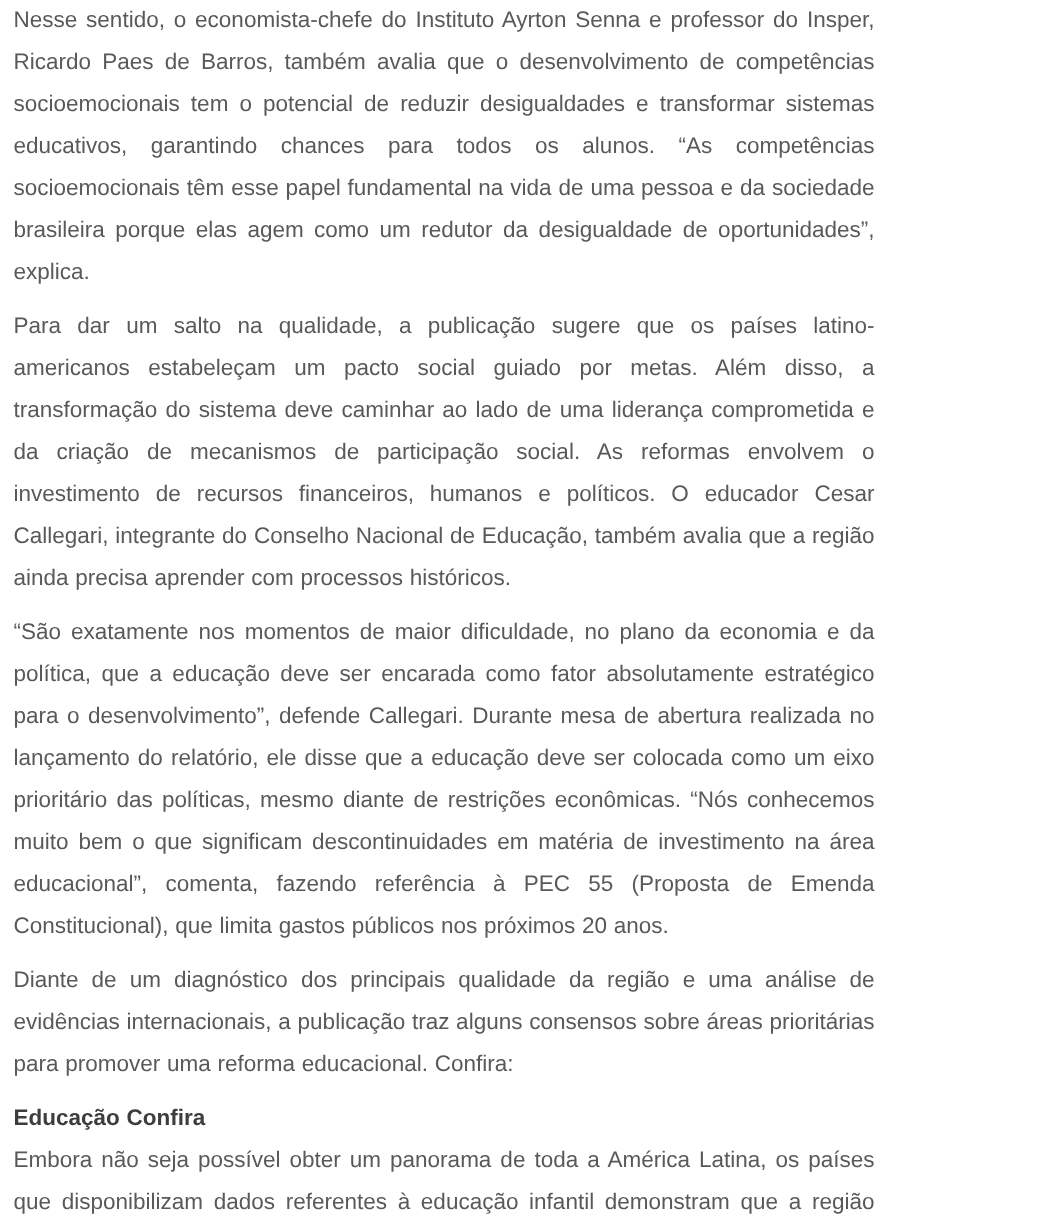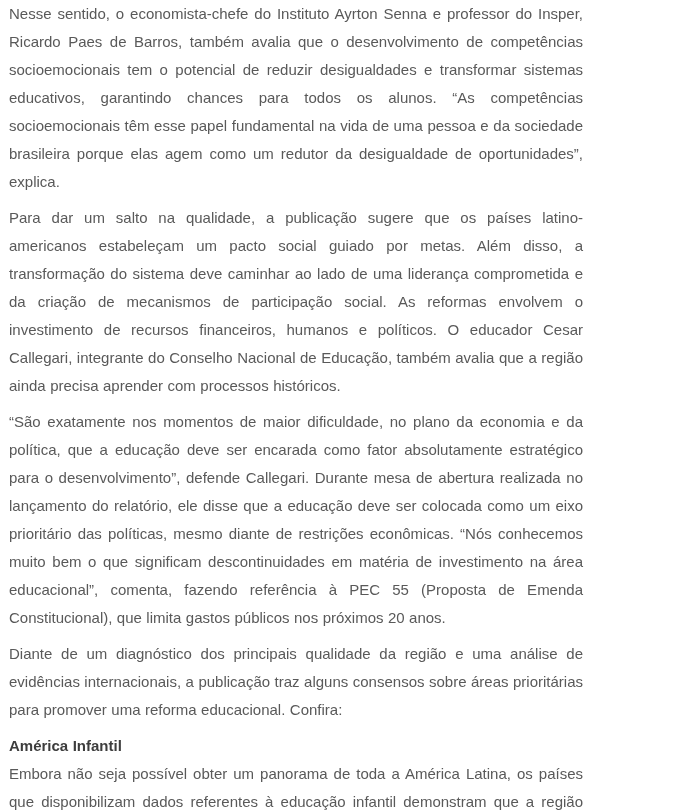--- a/index.html
+++ b/index.html
@@ -41,16 +41,16 @@
 <main data-name="article">
   <p data-name="article-paragraph">Nesse sentido, o economista-chefe do Instituto Ayrton Senna e professor do Insper, Ricardo Paes de Barros, também avalia que o desenvolvimento de competências socioemocionais tem o potencial de reduzir desigualdades e transformar sistemas educativos, garantindo chances para todos os alunos. “As competências socioemocionais têm esse papel fundamental na vida de uma pessoa e da sociedade brasileira porque elas agem como um redutor da desigualdade de oportunidades”, explica.</p>
 
   <p data-name="article-paragraph">Para dar um salto na qualidade, a publicação sugere que os países latino-americanos estabeleçam um pacto social guiado por metas. Além disso, a transformação do sistema deve caminhar ao lado de uma liderança comprometida e da criação de mecanismos de participação social. As reformas envolvem o investimento de recursos financeiros, humanos e políticos. O educador Cesar Callegari, integrante do Conselho Nacional de Educação, também avalia que a região ainda precisa aprender com processos históricos.</p>
 
   <p data-name="article-paragraph">“São exatamente nos momentos de maior dificuldade, no plano da economia e da política, que a educação deve ser encarada como fator absolutamente estratégico para o desenvolvimento”, defende Callegari. Durante mesa de abertura realizada no lançamento do relatório, ele disse que a educação deve ser colocada como um eixo prioritário das políticas, mesmo diante de restrições econômicas. “Nós conhecemos muito bem o que significam descontinuidades em matéria de investimento na área educacional”, comenta, fazendo referência à PEC 55 (Proposta de Emenda Constitucional), que limita gastos públicos nos próximos 20 anos.</p>
 
   <p data-name="article-paragraph">Diante de um diagnóstico dos principais qualidade da região e uma análise de evidências internacionais, a publicação traz alguns consensos sobre áreas prioritárias para promover uma reforma educacional. Confira:</p>
 
   <p data-name="section-paragraph">
-    <strong data-name="section-heading">América Infantil</strong><br>
+    <strong data-name="section-heading">Educação Confira</strong><br>
     <span data-name="section-body">Embora não seja possível obter um panorama de toda a América Latina, os países que disponibilizam dados referentes à educação infantil demonstram que a região ampliou a sua taxa de assistência significativamente. Porém, muitas crianças chegam ao ensino fundamental com grandes déficits de vocabulário, problema que pode ser um bom preditor do fracassos escolar.</span>
   </p>
 </main>
 
 </body></html>

